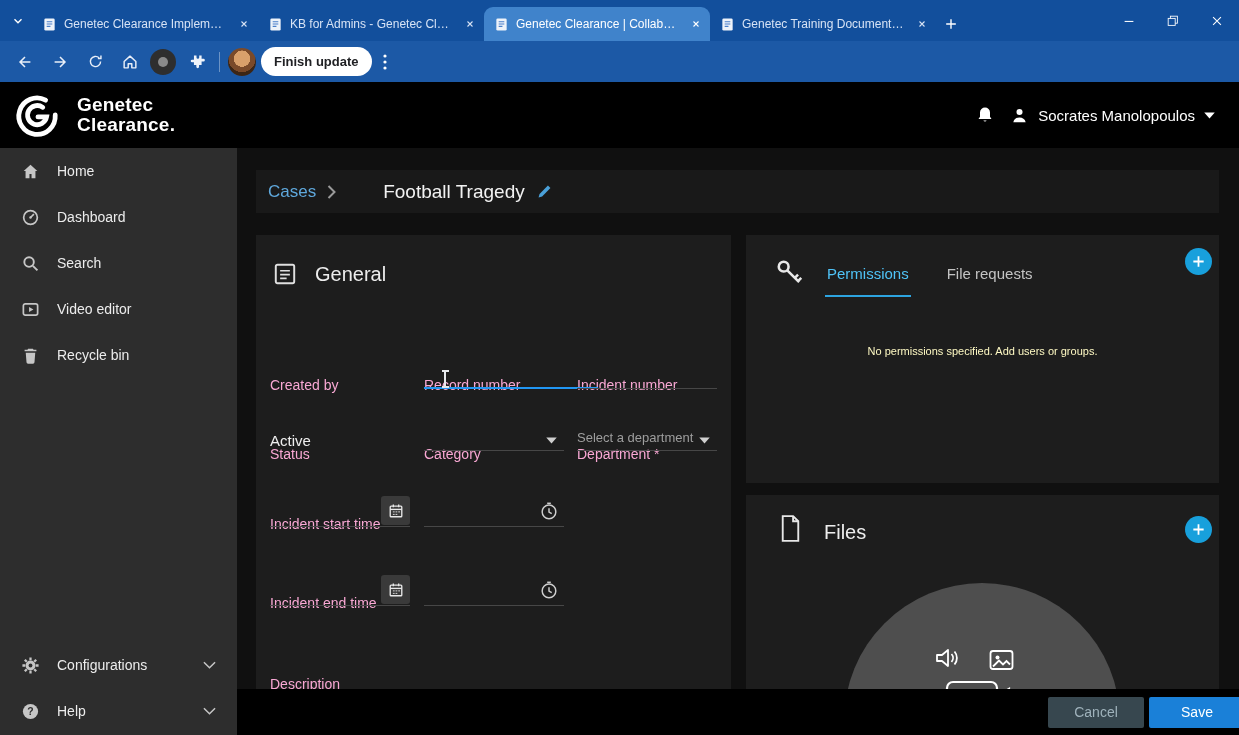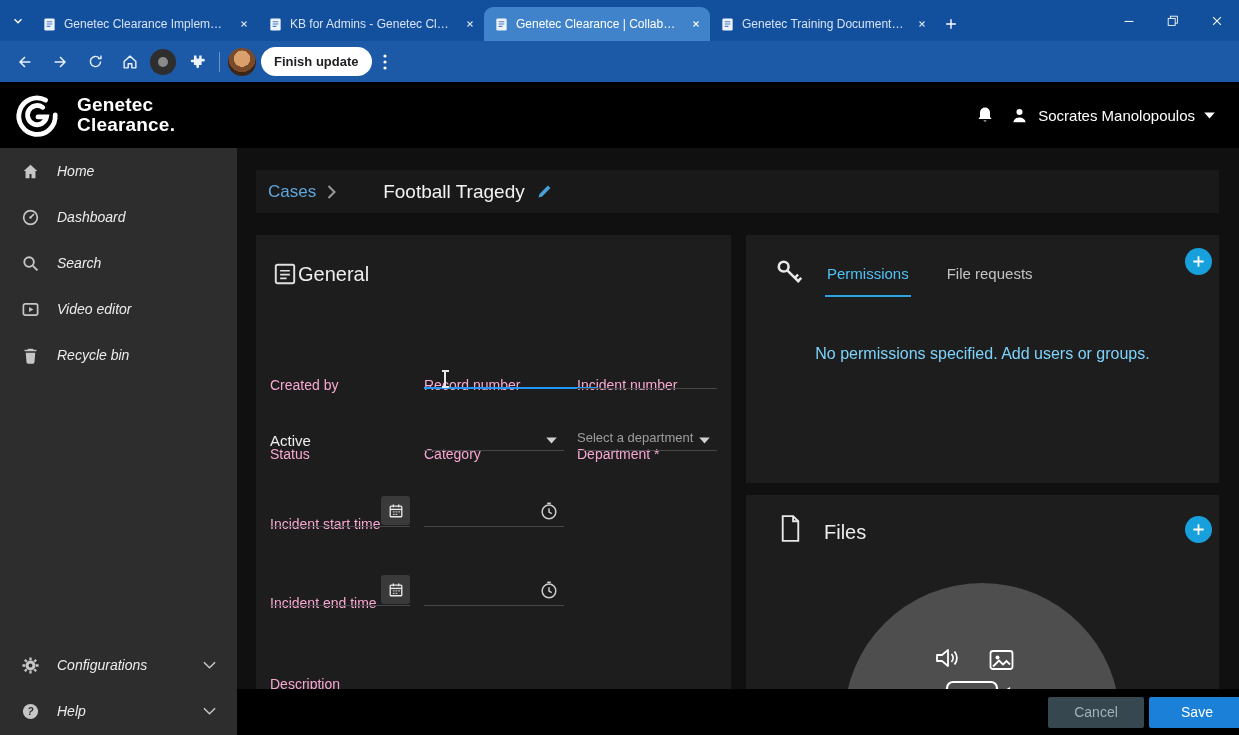--- a/index.html
+++ b/index.html
@@ -30,56 +30,56 @@
 
   
   .app-header { position:absolute; top:82px; left:0; right:0; height:66px; background:#000; display:flex; align-items:center; padding:0 14px; }
   .logo { display:flex; align-items:center; gap:17px; }
   .brand { color:#fff; font-weight:bold; font-size:19px; line-height:1.05; letter-spacing:.2px; }
   .hdr-right { margin-left:auto; display:flex; align-items:center; gap:15px; color:#fff; padding-right:10px; }
   .user-name { font-size:15px; }
 
   
   .sidebar { position:absolute; top:148px; left:0; width:237px; height:587px; background:#2d2d2d; }
-  .side-item { height:46px; display:flex; align-items:center; gap:17px; padding:0 21px; color:#ececec; font-size:14px;font-style:italic; }
+  .side-item { height:46px; display:flex; align-items:center; gap:17px; padding:0 21px; color:#ececec; font-size:14px; }
   .side-item svg { color:#c6c6c6; flex:none; }
   .side-bottom { position:absolute; bottom:1px; left:0; right:0; }
   .chev { margin-left:auto; color:#cfcfcf; }
 
   
   .main { position:absolute; top:148px; left:237px; width:1029px; height:587px; background:#101010; }
   .crumb { position:absolute; top:22px; left:19px; width:963px; height:43px; background:#191919; display:flex; align-items:center; gap:11px; padding:0 12px; }
   .crumb-root { color:#5fa8dc; font-size:17px; }
   .crumb-cur { color:#f2f2f2; font-size:19px;margin-left:36px; }
 
   .card { background:#1d1d1d; position:absolute; }
   .gen-card { left:19px; top:87px; width:475px; height:500px; }
   .perm-card { left:509px; top:87px; width:473px; height:248px; }
   .files-card { left:509px; top:347px; width:473px; height:240px; overflow:hidden; }
 
-  .card-head { position:absolute; left:16px; top:26px; display:flex; align-items:center; color:#ededed; }
+  .card-head { position:absolute; left:16px; top:26px; display:flex; align-items:center; gap:17px; color:#ededed; }
   .card-title { font-size:20px; }
 
   .lbl { position:absolute; color:#f9a8d4; font-size:14px;margin-top:37px; }
   .val { position:absolute; color:#efefef; }
   .input { position:absolute; height:32px; border-bottom:1px solid #474747; }
   .input.focused { border-bottom:2px solid #2196f3; }
   .ph { display:block; padding-top:11px; color:#9e9e9e; font-size:13px; white-space:nowrap; }
   .dd-caret { position:absolute; right:7px; bottom:6px; color:#cfcfcf; }
   .sq-btn { position:absolute; right:0; top:1px; width:29px; height:29px; background:#3a3a3a; border-radius:3px; display:flex; align-items:center; justify-content:center; }
   .clk-btn { position:absolute; right:2px; top:3px; width:26px; height:26px; display:flex; align-items:center; justify-content:center; color:#cfcfcf; }
   .ibeam { position:absolute; left:188px; top:136px; width:2px; height:16px; background:#e6e9ec; }
   .ibeam::before, .ibeam::after { content:""; position:absolute; left:-2.5px; width:7px; height:2px; background:#e6e9ec; }
   .ibeam::before { top:-1px; } .ibeam::after { bottom:-1px; }
 
   .ptabs { position:absolute; left:79px; top:30px; display:flex; gap:34px; }
   .ptab { font-size:15px; padding:0 2px 13px 2px; color:#c3c3c3; }
   .ptab.active { color:#4fc3f7; border-bottom:2px solid #2da4e0; }
   .plus-btn { position:absolute; width:27px; height:27px; border-radius:50%; background:#18a0dc; color:#fff; display:flex; align-items:center; justify-content:center; }
-  .perm-empty { position:absolute; top:110px; left:0; right:0; text-align:center; color:#7dd3fc; font-size:16px; }
+  .perm-empty { position:absolute; top:110px; left:0; right:0; text-align:center; color:#fef9c3; font-size:11px; }
 
   .half-circle { position:absolute; left:98px; top:88px; width:276px; height:276px; border-radius:50%; background:#4e4e4e; }
   .fc-icon { position:absolute; color:#fff; }
 
   .footer { position:absolute; left:0; right:0; bottom:0; height:46px; background:#000; display:flex; align-items:center; justify-content:flex-end; gap:5px; padding-right:21px; z-index:5; }
   .btn { width:96px; height:31px; display:flex; align-items:center; justify-content:center; font-size:14px; border-radius:2px; }
   .btn-cancel { background:#37474f; color:#9fb2bb; }
   .btn-save { background:#1a80d8; color:#fff; }
 </style>
 </head>

